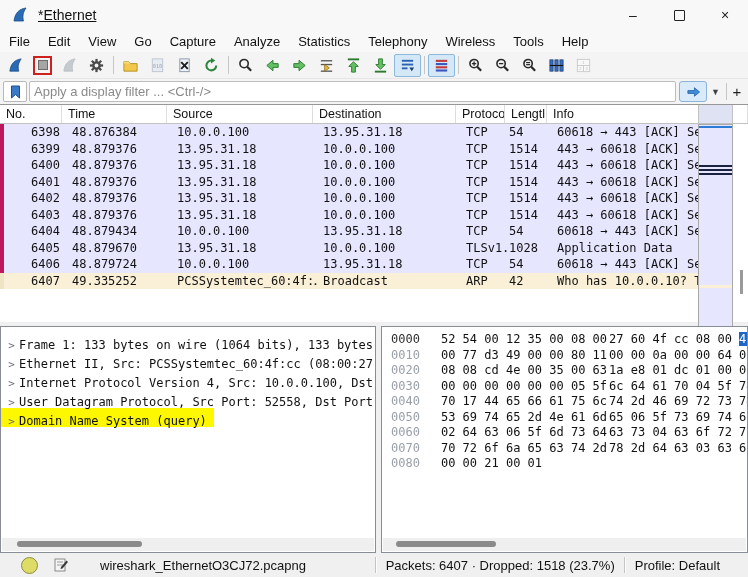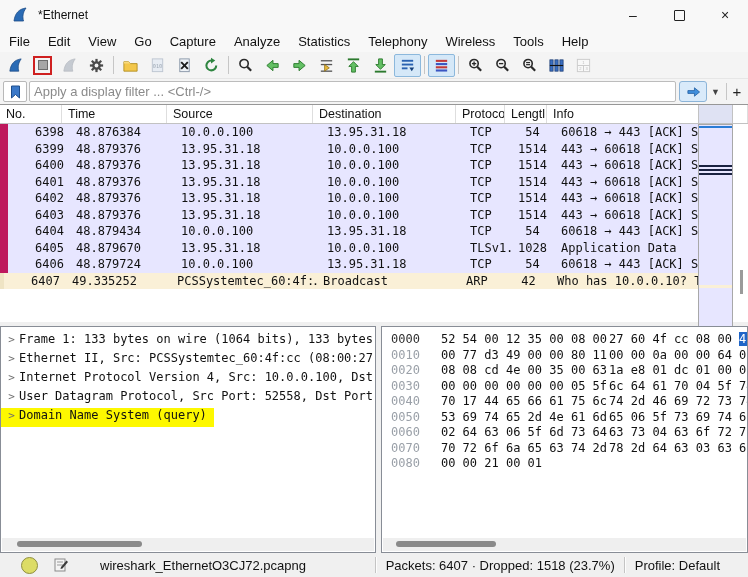--- a/index.html
+++ b/index.html
@@ -4,21 +4,21 @@
 <style>
   html,body{margin:0;padding:0;}
   body{
     width:748px;height:577px;position:relative;overflow:hidden;
     font-family:"Liberation Sans",sans-serif;font-size:13px;color:#111;
     background:#f0f0f0;box-shadow:inset 0 0 0 1px #b4b4b4;
   }
   
   .titlebar{height:30px;display:flex;align-items:center;background:#f8f8f8;}
   .appicon{margin-left:11px;width:18px;height:18px;display:flex;align-items:center;}
-  .apptitle{margin-left:9px;font-size:12px;}
+  .apptitle{margin-left:9px;font-size:14px;text-decoration:underline;}
   .tspacer{flex:1;}
   .wbtn{width:46px;height:30px;display:flex;align-items:center;justify-content:center;font-size:14px;color:#222;}
   .maxbox{width:9px;height:9px;border:1.2px solid #222;border-radius:1px;}
   
   .menubar{height:22px;display:flex;align-items:center;background:#f8f8f8;}
   .mitem{padding:2px 9px;}
   
   .toolbar{height:26px;background:#f4f4f4;display:flex;align-items:center;padding-left:2px;border-bottom:1px solid #e6e6e6;}
   .tbtn{width:27px;height:23px;display:flex;align-items:center;justify-content:center;box-sizing:border-box;}
   .tsep{width:1px;height:18px;background:#c6c6c6;margin:0 3px;}
@@ -39,38 +39,38 @@
   .packetarea{position:relative;height:217px;background:#fff;font-family:"DejaVu Sans Mono","Liberation Mono",monospace;font-size:12px;}
   .phead{display:flex;height:18px;line-height:18px;background:#fff;border-bottom:1px solid #c2c2c2;font-family:"Liberation Sans",sans-serif;font-size:12.5px;}
   .phead .hc{border-right:1px solid #dedede;padding-left:6px;box-sizing:border-box;overflow:hidden;white-space:nowrap;}
   .c-no{width:62px;}  .c-time{width:105px;} .c-src{width:146px;} .c-dst{width:143px;}
   .c-proto{width:49px;} .c-len{width:42px;} .c-info{flex:1;}
   .hmini{position:absolute;left:698px;top:0;width:35px;height:18px;background:#dfe2f3;border-left:1px solid #c2c2c2;border-right:1px solid #c2c2c2;box-sizing:border-box;}
   .prow{display:flex;height:16.5px;line-height:16.5px;width:698px;overflow:hidden;}
   .prow span{box-sizing:border-box;overflow:hidden;white-space:nowrap;}
   .prow .c-no{text-align:right;padding-right:6px;}
   .prow .c-time,.prow .c-src,.prow .c-dst,.prow .c-proto,.prow .c-info{padding-left:6px;}
-  .prow .c-len{text-align:center;padding-right:3px;}
-  .tcp{background:#e7e6ff;border-left:8px solid #be185d;}
+  .prow .c-len{text-align:left;padding-right:3px;}
+  .tcp{background:#e7e6ff;border-left:4px solid #be185d;}
   .arp{background:#faf0d7;border-left:4px solid #efe4c4;}
   .minimap{position:absolute;left:698px;top:19px;width:35px;height:296px;max-height:296px;background:#e7e6ff;border:1px solid #a8a8a8;box-sizing:border-box;}
   .mmline{position:absolute;left:0;width:100%;}
   .mm-blue{top:1px;height:2px;background:#2b7cd6;}
   .mm-d1{top:40px;height:2px;background:#1a2240;}
   .mm-d2{top:44px;height:2px;background:#1a2240;}
   .mm-d3{top:48px;height:2px;background:#1a2240;}
   .mm-cream{top:160px;height:3px;background:#faf0d7;}
   .mm-thumb{position:absolute;left:740px;top:165px;width:3px;height:24px;background:#9a9a9a;}
   .splitter{height:4px;background:#f0f0f0;}
   
   .bottom{position:relative;height:228px;background:#f0f0f0;}
   .pane{position:absolute;top:0;height:227px;background:#fff;border:1px solid #888d96;box-sizing:border-box;overflow:hidden;font-family:"DejaVu Sans Mono","Liberation Mono",monospace;font-size:12px;}
   .details{left:0;width:376px;padding-top:5px;}
   .hexpane{left:381px;width:367px;padding-top:5px;}
-  .drow{height:19px;line-height:14px;white-space:nowrap;width:max-content;padding:0 7px 0 3px;}
+  .drow{height:19px;line-height:27px;white-space:nowrap;width:max-content;padding:0 7px 0 3px;}
   .drow.hl{background:#fdf800;}
   .darr{color:#6e6e6e;display:inline-block;width:15px;text-align:center;font-size:11px;}
   .hexrow{height:15.5px;line-height:15.5px;white-space:nowrap;padding-left:9px;}
   .off{color:#9aa0a8;} .off.dark{color:#303030;}
   .hl8{margin-left:21px;} .hr{margin-left:2px;}
   .hsel{background:#1f65c8;color:#fff;margin-left:7px;}
   .hscroll{position:absolute;left:1px;right:1px;bottom:1px;height:13px;background:#efefef;}
   .hthumb{position:absolute;top:3px;height:6px;background:#8a8a8a;border-radius:3px;}
   .dthumb{left:15px;width:125px;}
   .xthumb{left:13px;width:100px;}

